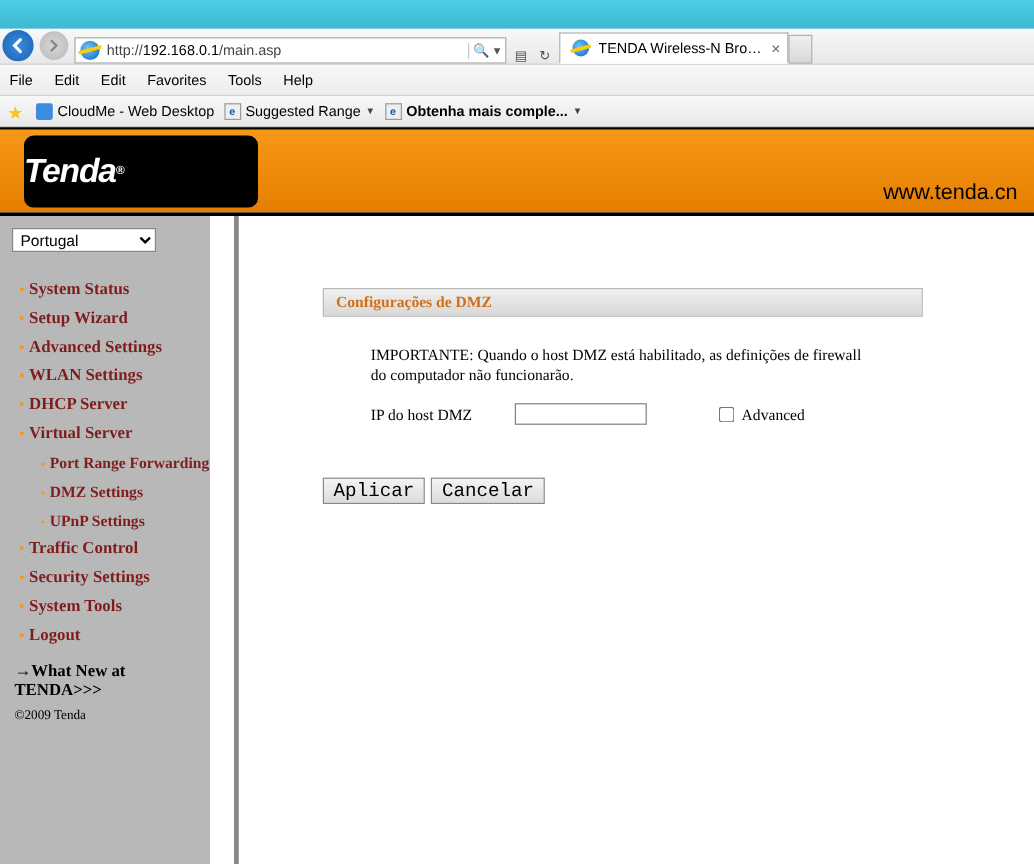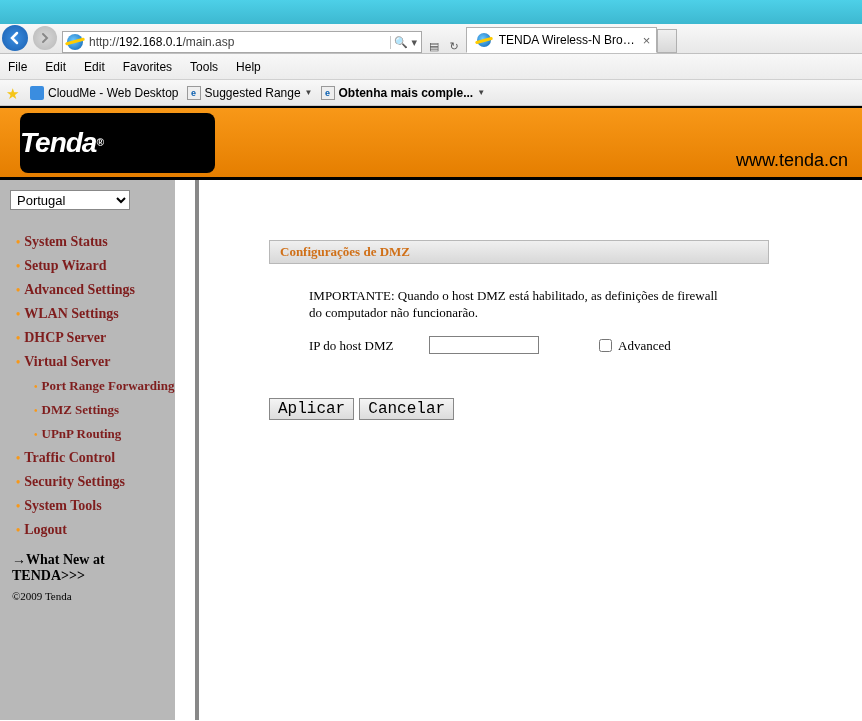--- a/index.html
+++ b/index.html
@@ -147,21 +147,21 @@
       <option>Portugal</option>
     </select>
     <a class="nav-item">System Status</a>
     <a class="nav-item">Setup Wizard</a>
     <a class="nav-item">Advanced Settings</a>
     <a class="nav-item">WLAN Settings</a>
     <a class="nav-item">DHCP Server</a>
     <a class="nav-item">Virtual Server</a>
     <a class="nav-item nav-sub">Port Range Forwarding</a>
     <a class="nav-item nav-sub">DMZ Settings</a>
-    <a class="nav-item nav-sub">UPnP Routing</a>
+    <a class="nav-item nav-sub">UPnP Settings</a>
     <a class="nav-item">Traffic Control</a>
     <a class="nav-item">Security Settings</a>
     <a class="nav-item">System Tools</a>
     <a class="nav-item">Logout</a>
     <div class="nav-whatsnew">→What New at TENDA&gt;&gt;&gt;</div>
     <div class="copyright">©2009 Tenda</div>
   </div>
 
   <div class="content">
     <div class="content-inner">

